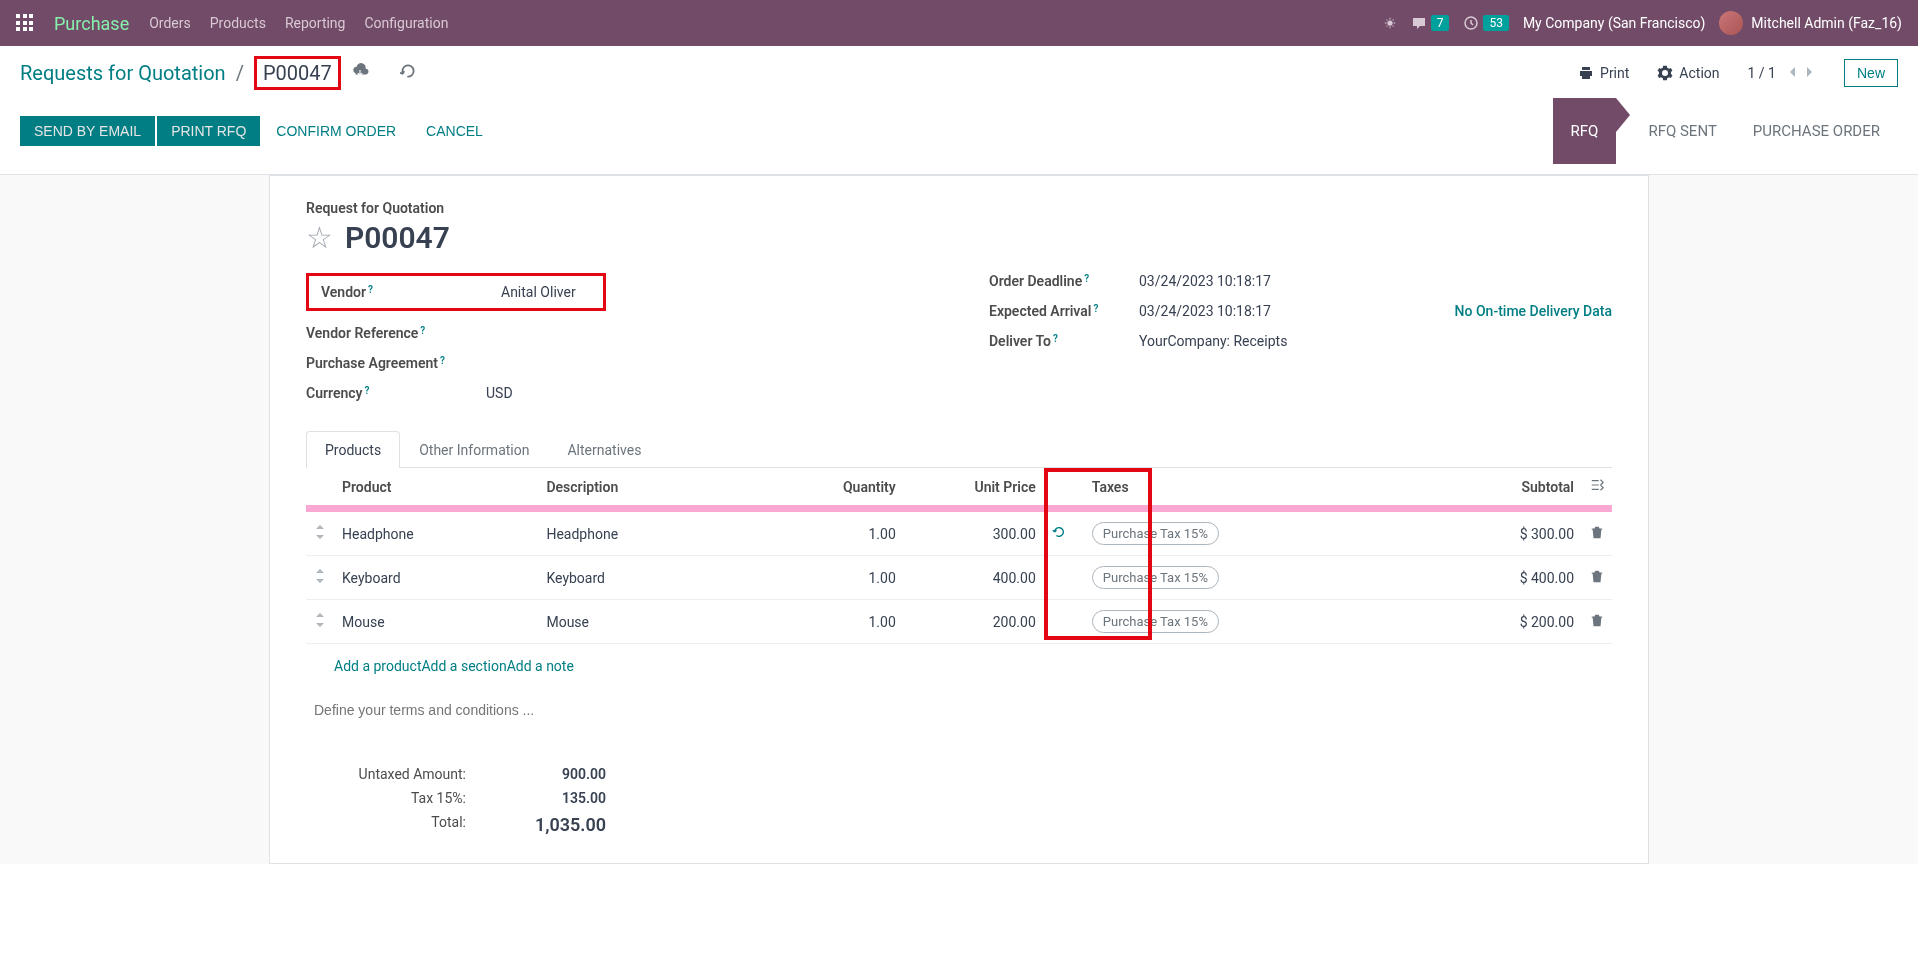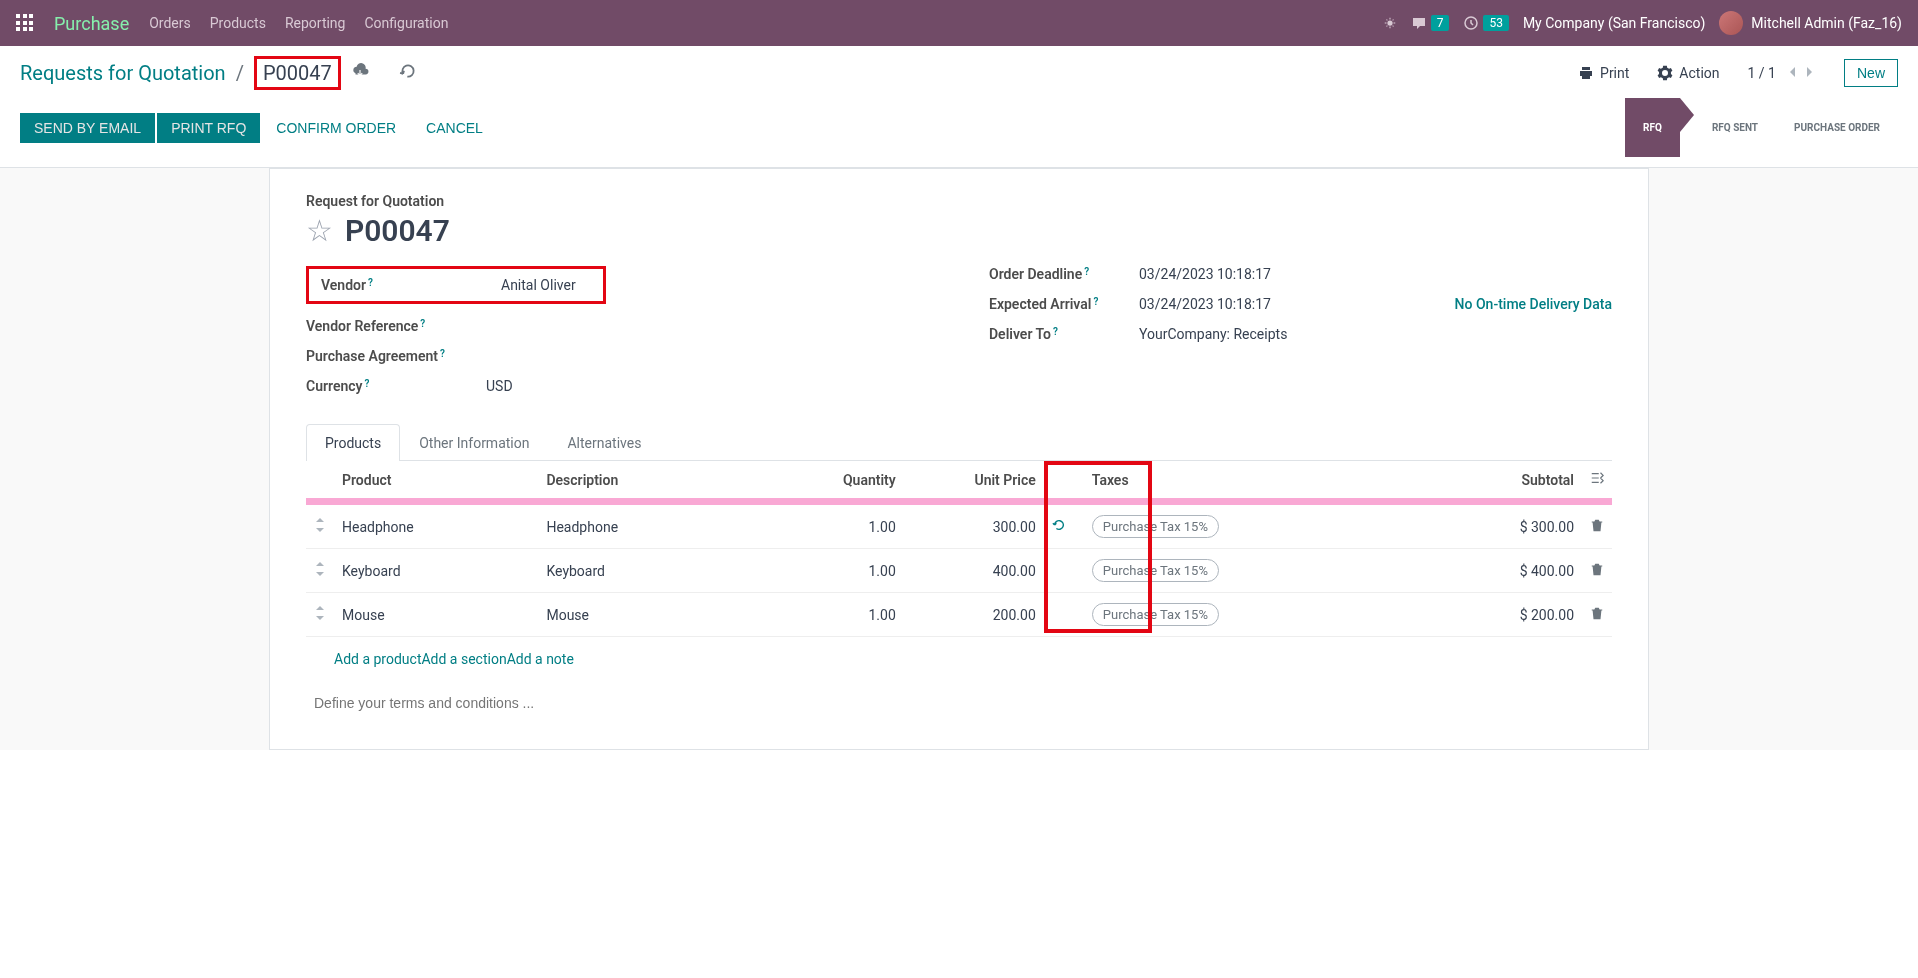--- a/index.html
+++ b/index.html
@@ -34,21 +34,21 @@
     .pager { color: #374151; display: flex; align-items: center; gap: 10px; }
     .pager-arrows { color: #adb5bd; display: flex; gap: 6px; }
     .btn-new { border: 1px solid #017e84; color: #017e84; background: #fff; padding: 5px 12px; font-size: 14px; font-weight: 500; cursor: pointer; }
     
     
     .action-bar { display: flex; align-items: center; justify-content: space-between; padding: 0 20px 10px; border-bottom: 1px solid #dee2e6; }
     .action-buttons { display: flex; gap: 2px; align-items: center; }
     .btn-primary { background: #017e84; color: #e5e5e5; border: none; padding: 7px 14px; font-size: 14px; font-weight: 500; cursor: pointer; }
     .btn-link { background: none; border: none; color: #017e84; font-size: 14px; font-weight: 500; padding: 7px 14px; cursor: pointer; }
     .status-bar { display: flex; align-items: center; }
-    .status-step { padding: 24px 18px; font-size: 10px; font-weight: 700; color: #6c757d; position: relative; }
+    .status-step { padding: 24px 18px; font-size: 15px; font-weight: 400; color: #6c757d; position: relative; }
     .status-step.active { background: #714b67; color: #fff; }
     .status-step.active::after { content: ''; position: absolute; right: -14px; top: 0; border-left: 14px solid #714b67; border-top: 17px solid transparent; border-bottom: 17px solid transparent; }
     
     
     .sheet-wrapper { background: #f9f9f9; padding: 0; display: flex; justify-content: center; }
     .sheet { background: #fff; border: 1px solid #dee2e6; width: 100%; max-width: 1380px; margin: 0 auto; padding: 24px 36px; }
     .form-title-label { font-size: 14px; font-weight: 600; color: #4c4c4c; margin-bottom: 4px; }
     .form-title-row { display: flex; align-items: center; gap: 12px; margin-bottom: 18px; }
     .star-icon { font-size: 30px; color: #9ca3af; cursor: pointer; }
     .form-title { font-size: 30px; font-weight: 600; color: #374151; }
@@ -364,16 +364,30 @@
     </div>
 
     <div class="add-links">
       <a>Add a product</a>
       <a>Add a section</a>
       <a>Add a note</a>
     </div>
 
     <div style="display:flex; gap:20px; align-items:flex-start;flex-direction:column;">
       <input class="terms-input" placeholder="Define your terms and conditions ..." style="">
+      <div class="totals">
+        <div class="totals-row">
+          <span class="totals-label">Untaxed Amount:</span>
+          <span class="totals-value">900.00</span>
+        </div>
+        <div class="totals-row">
+          <span class="totals-label">Tax 15%:</span>
+          <span class="totals-value">135.00</span>
+        </div>
+        <div class="totals-row grand">
+          <span class="totals-label">Total:</span>
+          <span class="totals-value">1,035.00</span>
+        </div>
+      </div>
     </div>
 
   </div>
 </div>
 
 </body></html>

